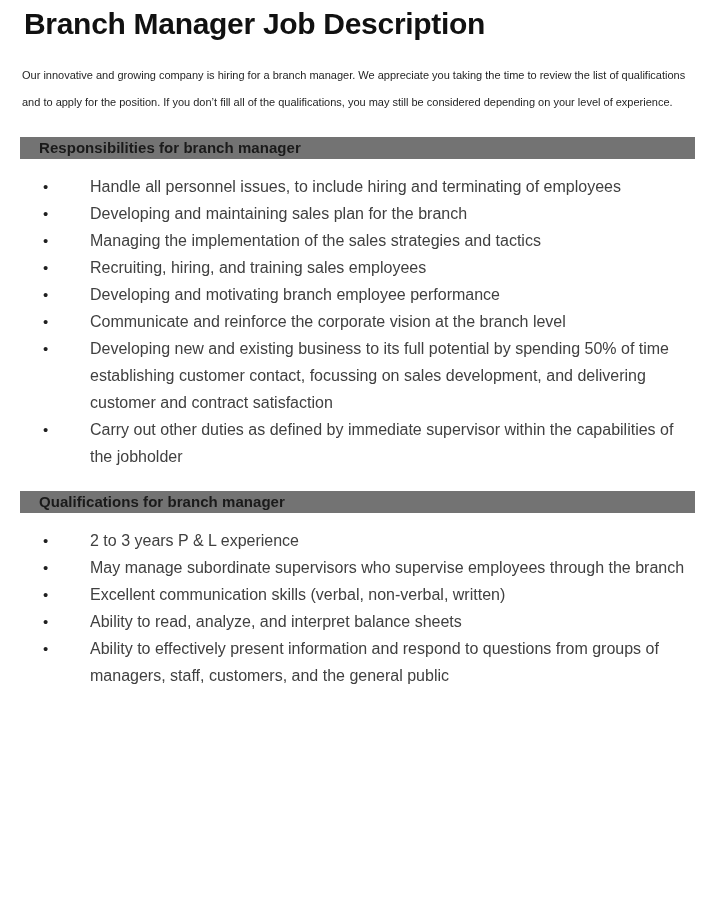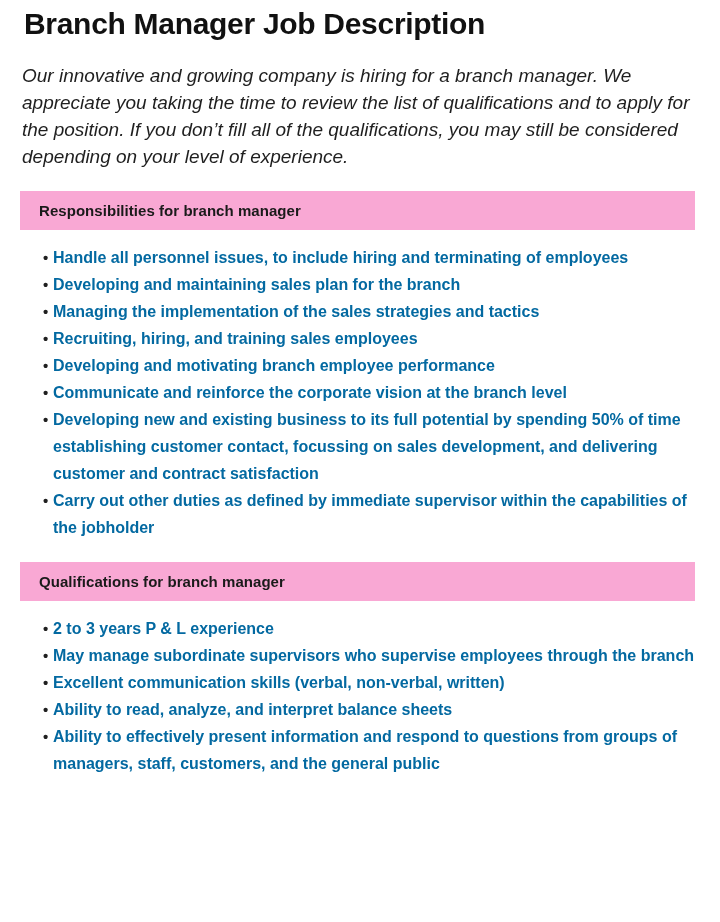--- a/index.html
+++ b/index.html
@@ -32,32 +32,31 @@
     line-height: 40px;
     font-weight: 700;
     letter-spacing: -0.3px;
     color: #111111;
   }
 
   
   .intro {
     margin: 18px 0 0 0;
     padding: 0 28px 0 22px;
-    font-size: 19px;
+    font-size: 11px;
     line-height: 27px;
     font-weight: 400;
     color: #1f1f1f;
-    font-style: italic;
   }
 
   
   .section-band {
     margin: 21px 25px 0 20px;
-    background: #f9a8d4;
-    height: 39px;
+    background: #737373;
+    height: 22px;
     display: flex;
     align-items: center;
     padding: 0 0 0 19px;
     box-sizing: border-box;
   }
   .section-band-title {
     font-size: 15px;
     line-height: 20px;
     font-weight: 700;
     color: #1a1a1a;
@@ -66,25 +65,25 @@
 
   
   ul.bullet-list {
     list-style: none;
     margin: 14px 0 0 0;
     padding: 0 24px 0 0;
   }
   ul.bullet-list li {
     position: relative;
     margin: 0 0 0 0;
-    padding: 0 0 0 53px;
+    padding: 0 0 0 90px;
     font-size: 16px;
     line-height: 27px;
-    font-weight: 700;
-    color: #0369a1;
+    font-weight: 400;
+    color: #404040;
   }
   ul.bullet-list li::before {
     content: "\2022";
     position: absolute;
     left: 43px;
     top: 0;
     font-size: 15px;
     line-height: 27px;
     color: #1f1f1f;
   }

